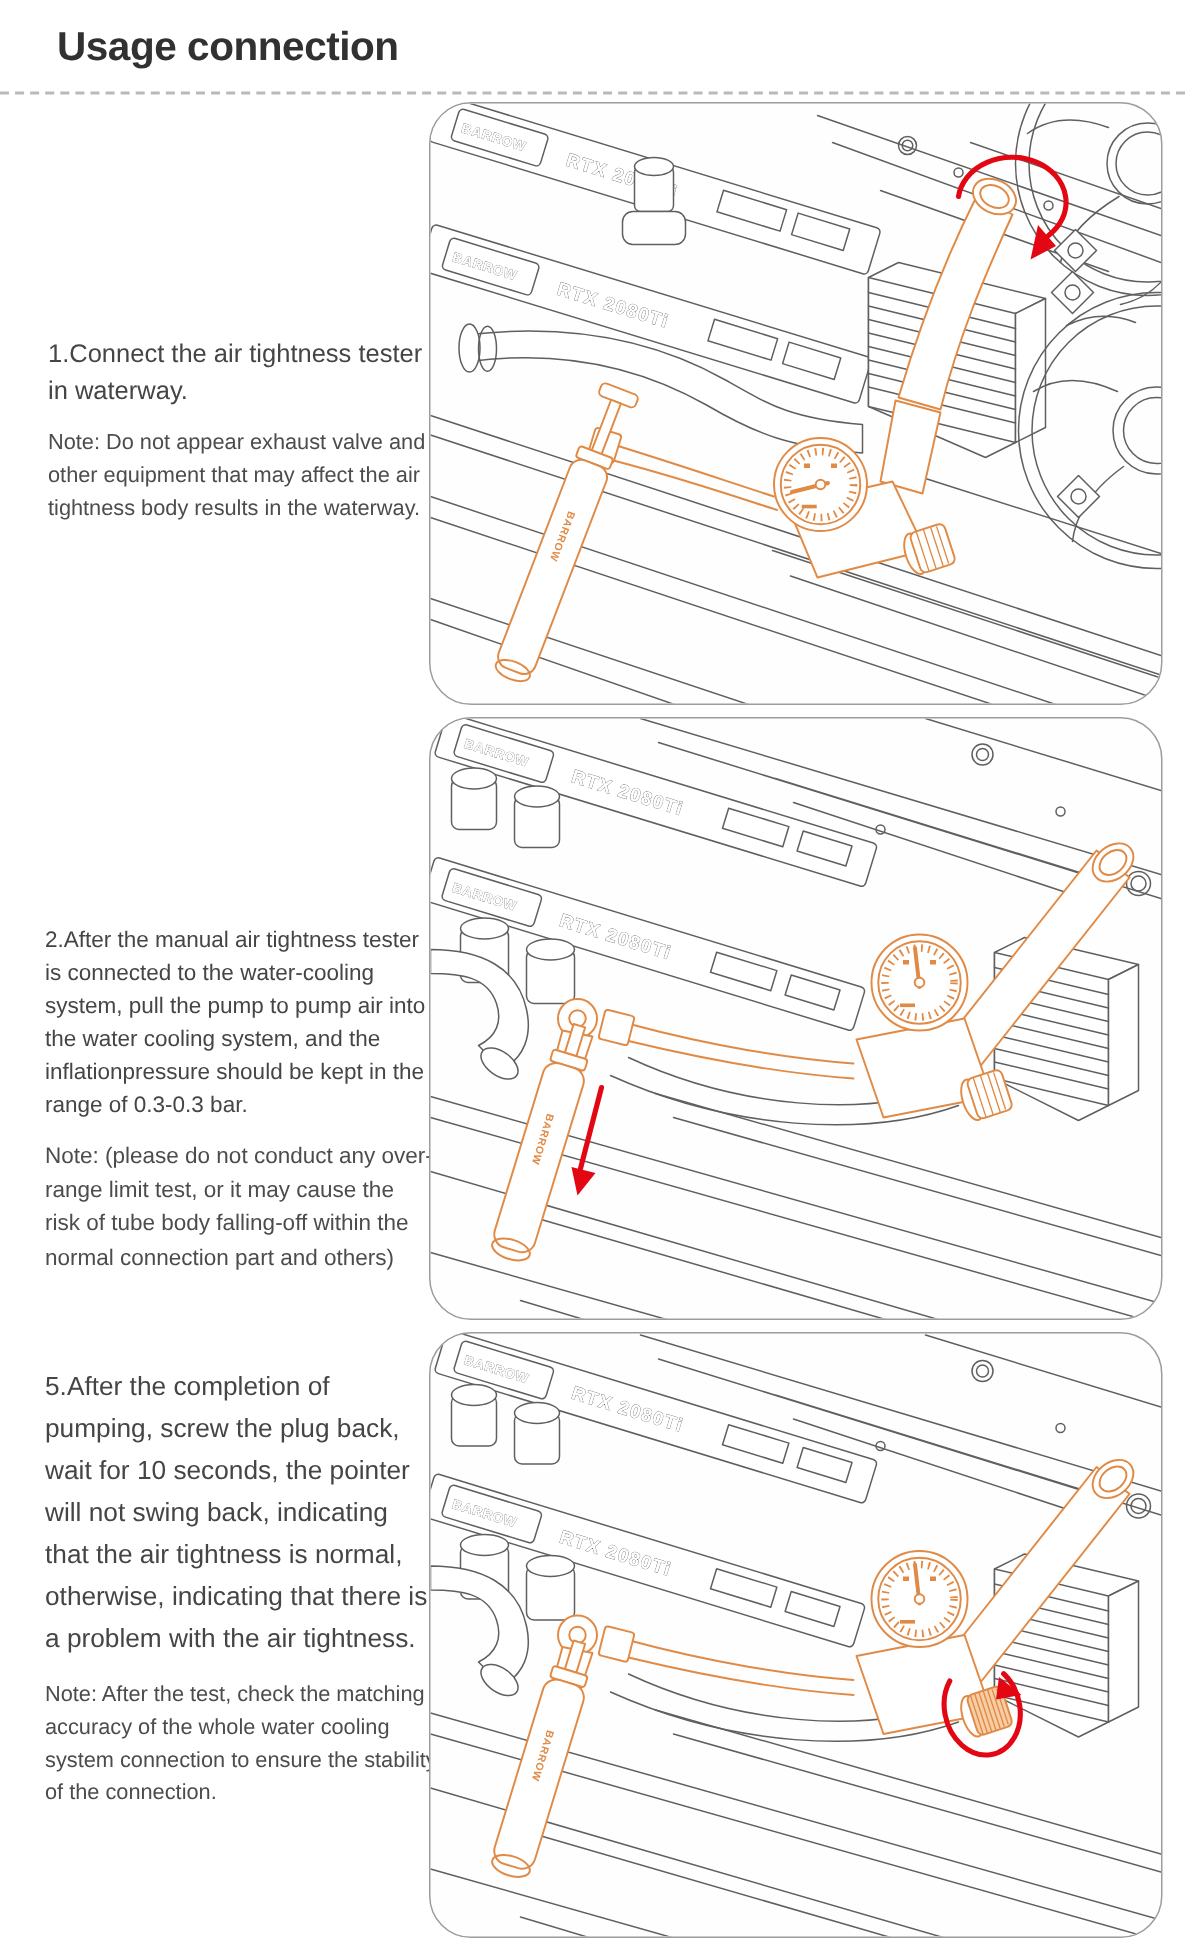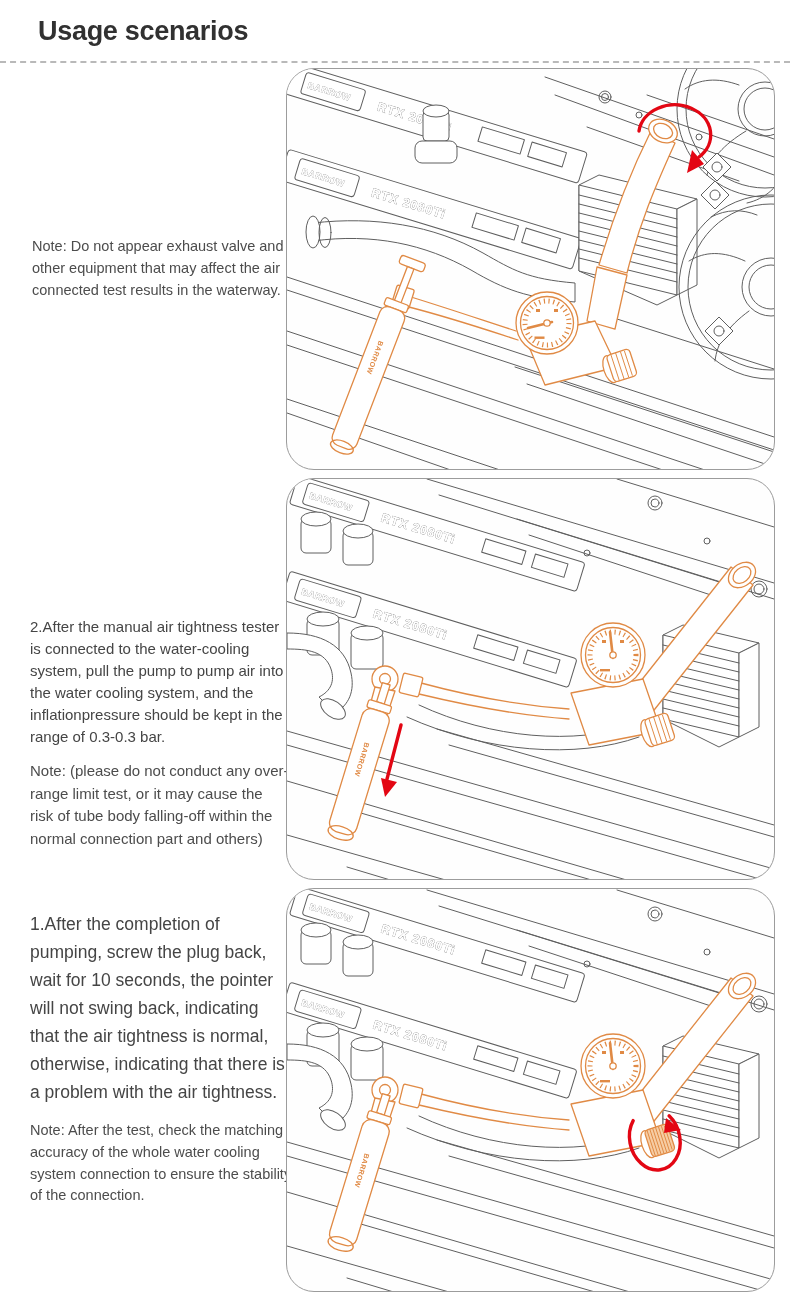--- a/index.html
+++ b/index.html
@@ -47,34 +47,35 @@
     fill:#ffffff;stroke:#666666;stroke-width:0.35px;letter-spacing:0.5px;paint-order:stroke;}
   .gputxt{font-family:"Liberation Sans",sans-serif;font-weight:700;font-size:12.5px;
     fill:#ffffff;stroke:#666666;stroke-width:0.45px;letter-spacing:1px;paint-order:stroke;}
   .syrtxt{font-family:"Liberation Sans",sans-serif;font-weight:700;font-size:7px;
     fill:#e08a45;letter-spacing:0.5px;}
   .knurl{stroke:#e08a45;stroke-width:0.9;}
 </style>
 </head>
 <body>
 
-<h1 class="page-title">Usage scenarios</h1>
+<h1 class="page-title">Usage connection</h1>
 <div class="divider"></div>
 
 <div class="step" id="step1">
-  <p class="step-note">Note: Do not appear exhaust valve and other equipment that may affect the air connected test results in the waterway.</p>
+  <p class="step-heading">1.Connect the air tightness tester in waterway.</p>
+  <p class="step-note">Note: Do not appear exhaust valve and other equipment that may affect the air tightness body results in the waterway.</p>
 </div>
 
 <div class="step" id="step2">
   <p class="step-heading">2.After the manual air tightness tester is connected to the water-cooling system, pull the pump to pump air into the water cooling system, and the inflationpressure should be kept in the range of 0.3-0.3 bar.</p>
   <p class="step-note">Note: (please do not conduct any over-range limit test, or it may cause the risk of tube body falling-off within the normal connection part and others)</p>
 </div>
 
 <div class="step" id="step3">
-  <p class="step-heading">1.After the completion of pumping, screw the plug back, wait for 10 seconds, the pointer will not swing back, indicating that the air tightness is normal, otherwise, indicating that there is a problem with the air tightness.</p>
+  <p class="step-heading">5.After the completion of pumping, screw the plug back, wait for 10 seconds, the pointer will not swing back, indicating that the air tightness is normal, otherwise, indicating that there is a problem with the air tightness.</p>
   <p class="step-note">Note: After the test, check the matching accuracy of the whole water cooling system connection to ensure the stability of the connection.</p>
 </div>
 
 <div class="panel" id="panel1">
 <svg viewBox="0 0 487 400">
 
   <g>
     <path class="ln" d="M0,208 L487,368 M0,221 L487,381 M0,262 L487,424 M0,276 L487,438 M0,330 L330,440 M0,344 L310,452 M228,298 L487,383 M240,315 L487,398 M330,250 L487,300"></path>
     <path class="ln" d="M258,8 L487,88 M268,26 L487,106 M300,58 L452,112 M360,26 L487,70"></path>
   </g>

